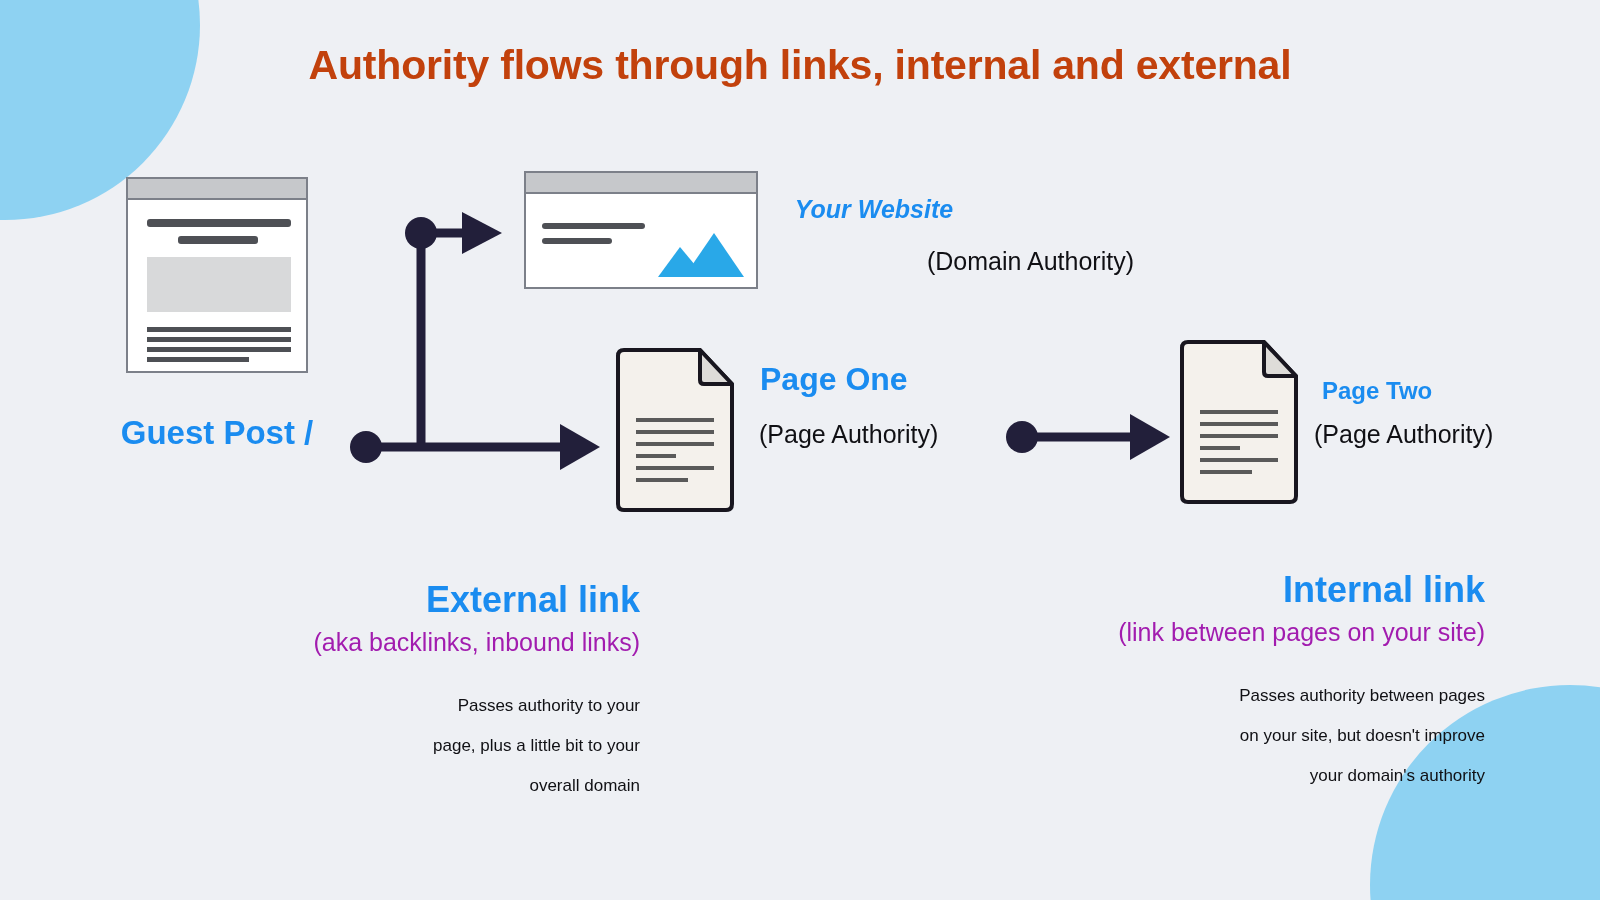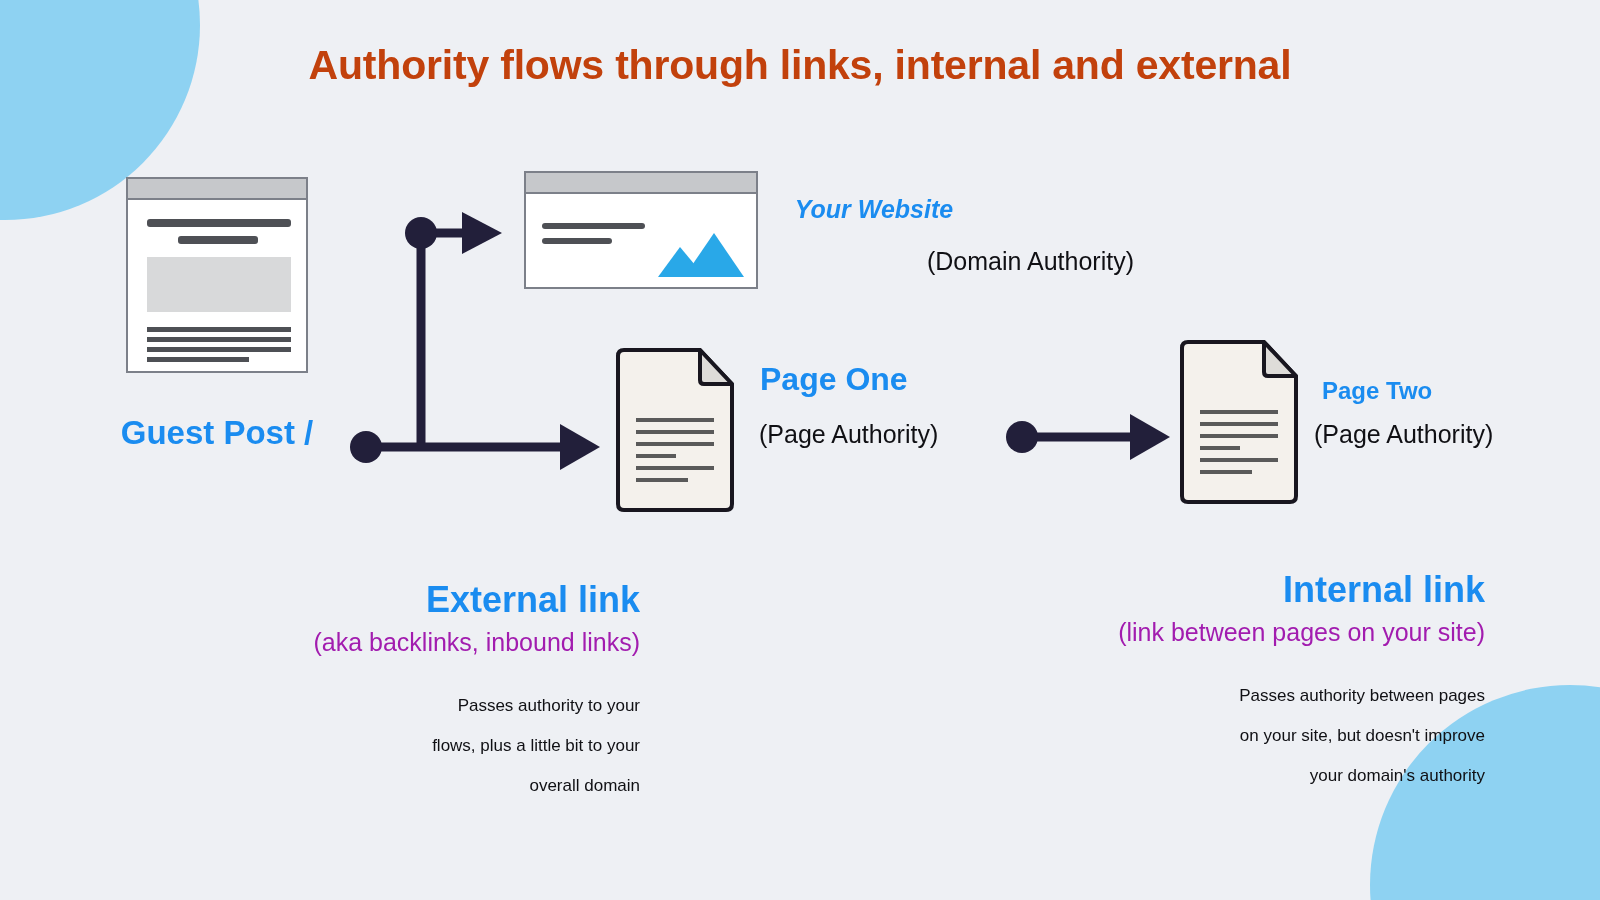--- a/index.html
+++ b/index.html
@@ -278,21 +278,21 @@
       <polygon points="1130,414 1170,437 1130,460" fill="#221f3a"></polygon>
       <circle cx="1022" cy="437" r="16" fill="#221f3a"></circle>
     </g>
   </svg>
 
   <div class="explain" id="explain-external">
     <div class="head">External link</div>
     <div class="sub">(aka backlinks, inbound links)</div>
     <div class="body">
       <div>Passes authority to your</div>
-      <div>flows, plus a little bit to your</div>
+      <div>page, plus a little bit to your</div>
       <div>overall domain</div>
     </div>
   </div>
 
   <div class="explain" id="explain-internal">
     <div class="head">Internal link</div>
     <div class="sub">(link between pages on your site)</div>
     <div class="body">
       <div>Passes authority between pages</div>
       <div>on your site, but doesn't improve</div>

